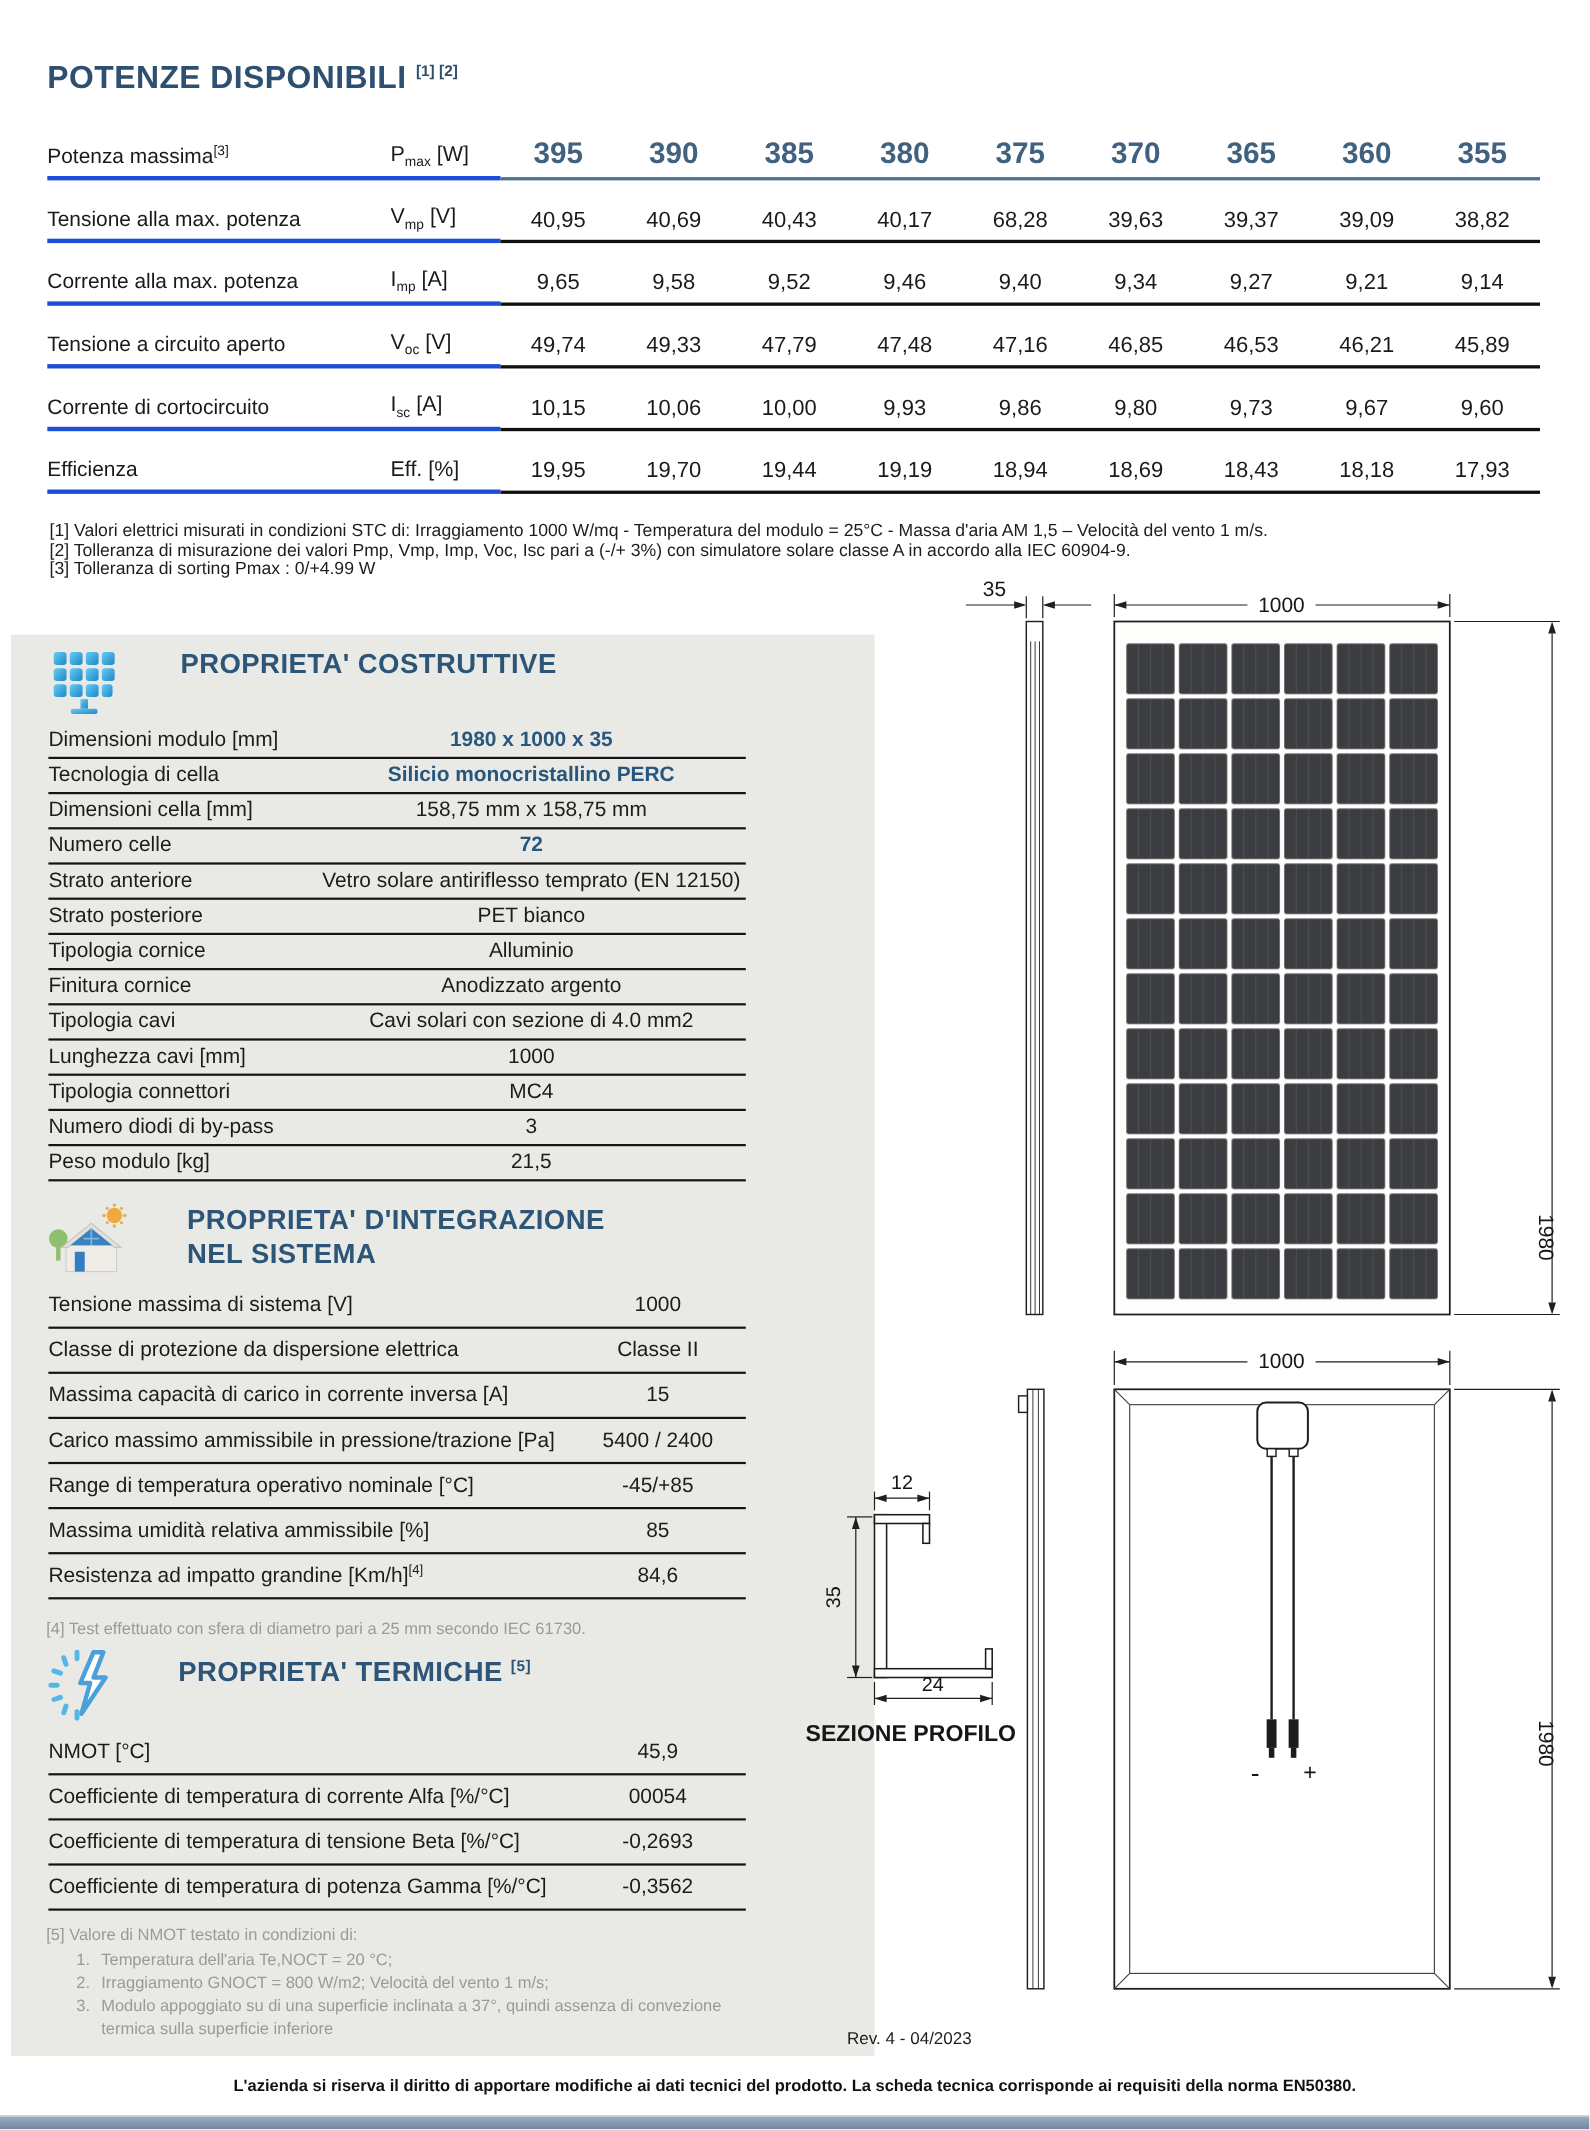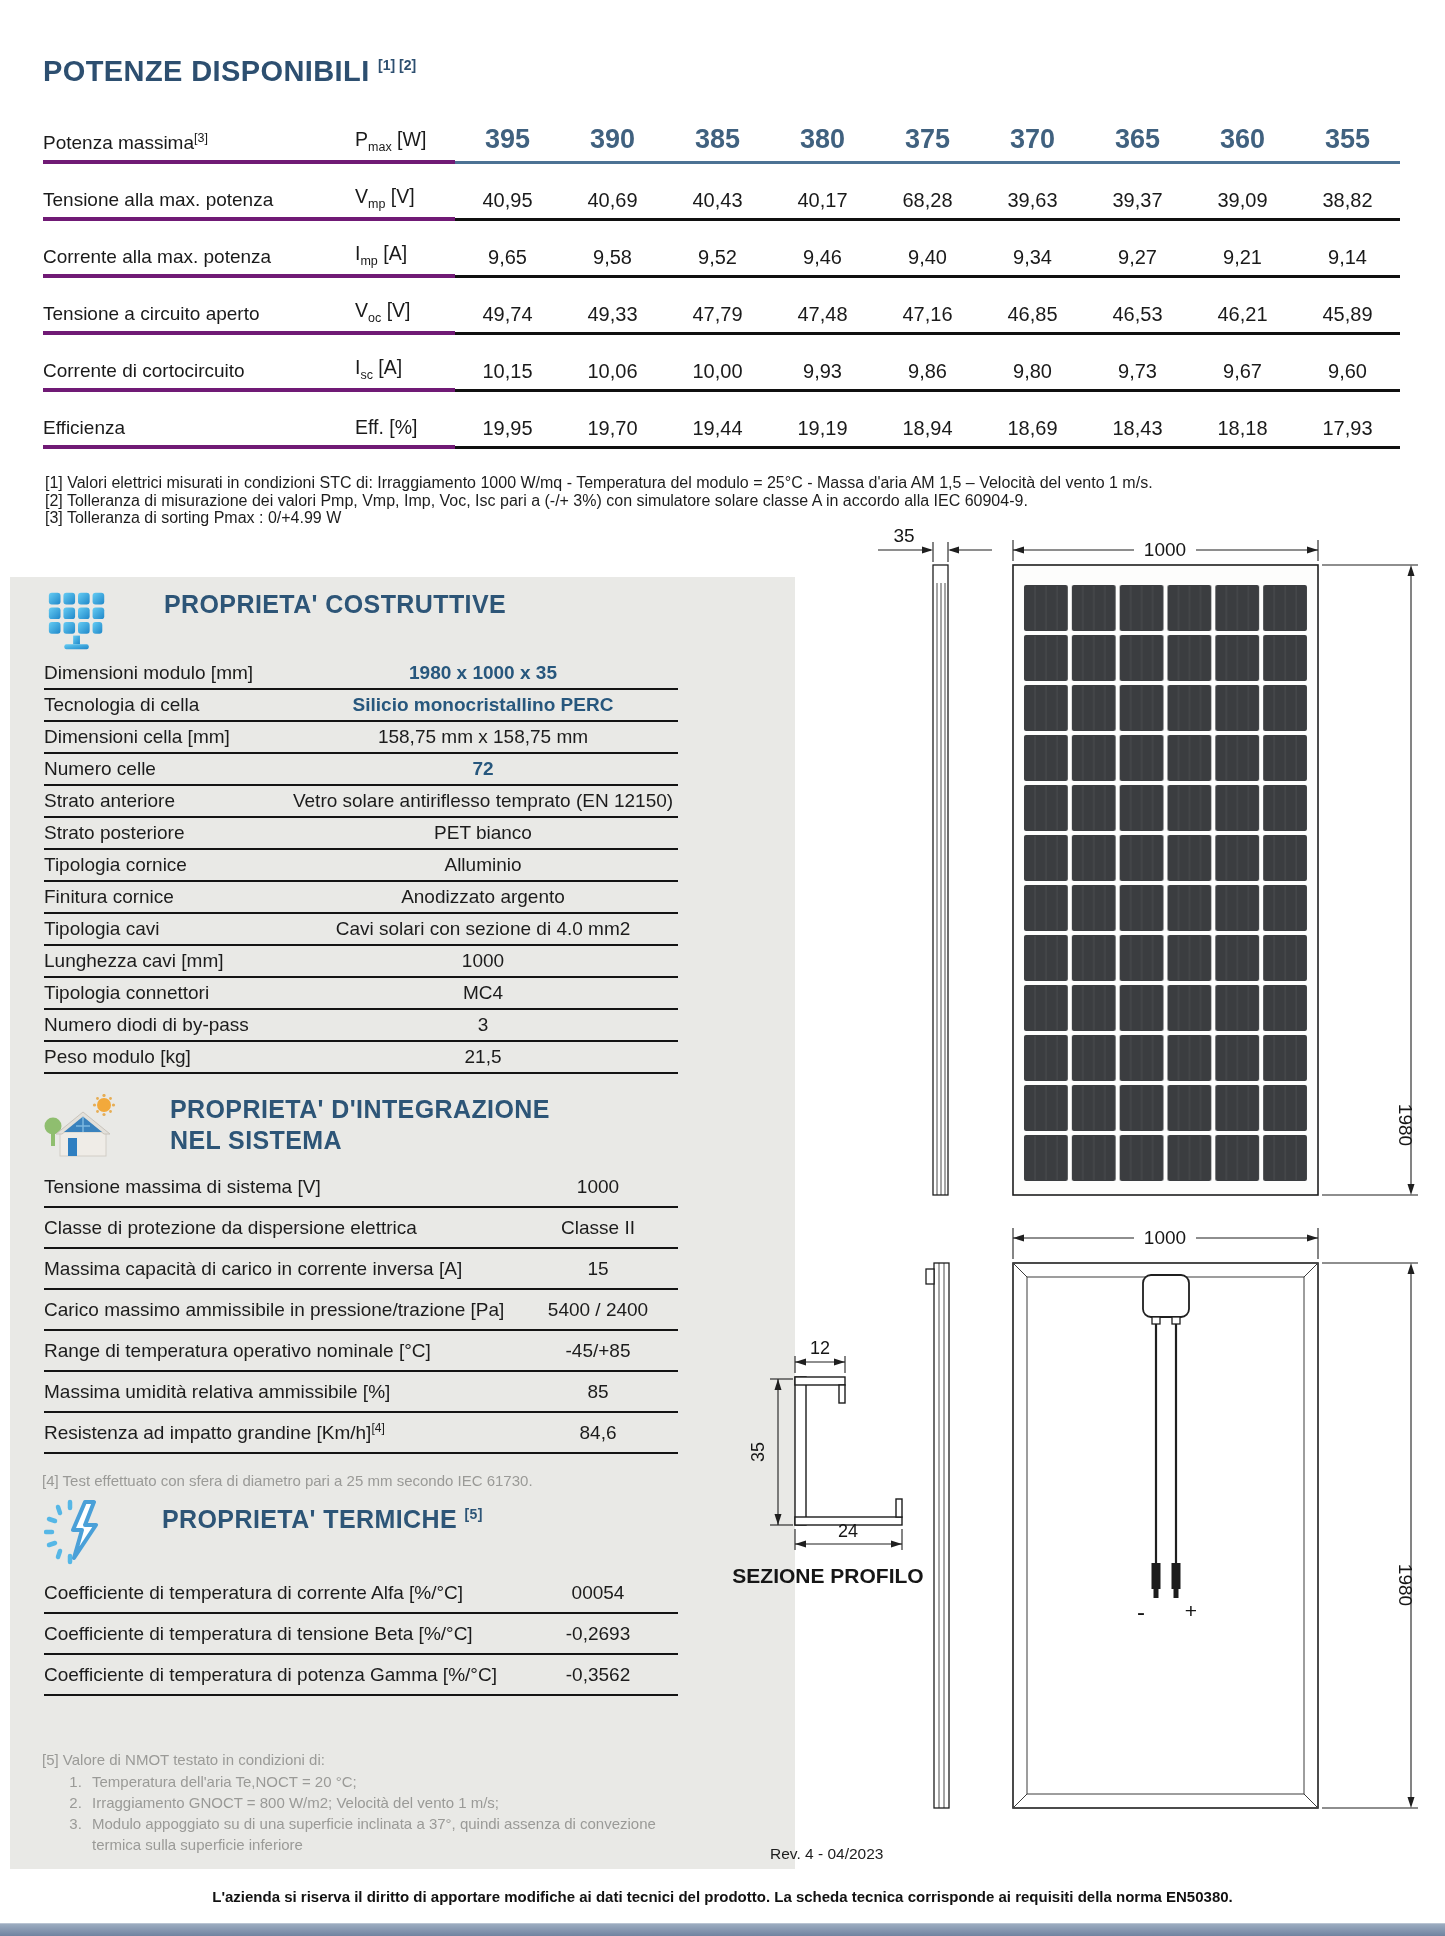--- a/index.html
+++ b/index.html
@@ -9,21 +9,21 @@
   .abs{position:absolute;}
 
   
   .title{left:43px;top:55px;font-size:29px;font-weight:800;color:#2d4f70;letter-spacing:.4px;}
   .title sup{font-size:14px;font-weight:700;letter-spacing:0;}
 
   
   .ptable{left:43px;top:94px;width:1357px;}
   .prow{display:flex;height:57px;align-items:stretch;}
   .prow.hdr{height:70px;}
-  .phead{flex:0 0 412px;display:flex;align-items:flex-end;border-bottom:4px solid #701a75;padding-bottom:6px;}
+  .phead{flex:0 0 412px;display:flex;align-items:flex-end;border-bottom:4px solid #1d4ed8;padding-bottom:6px;}
   .plabel{flex:0 0 312px;font-size:19px;color:#1a1a1a;}
   .plabel sup{font-size:12.5px;}
   .punit{flex:1;font-size:19.5px;color:#1a1a1a;}
   .punit sub{font-size:12.5px;}
   .pvals{flex:1;display:flex;align-items:flex-end;border-bottom:3px solid #101010;padding-bottom:6px;}
   .hdr .pvals{border-bottom-color:#4c7294;}
   .pcell{flex:1;text-align:center;font-size:20px;color:#1a1a1a;}
   .hdr .pcell{font-size:27px;font-weight:700;color:#40617f;}
 
   
@@ -341,20 +341,24 @@
           <path d="M41 3 L29 31 L38 31 L30 59 L52 26 L41 26 L50 3 Z" fill="#ffffff" stroke="#4aa0d8" stroke-width="4" stroke-linejoin="round"></path>
         </svg>
       </span>
       <span class="ht">
         <span>PROPRIETA' TERMICHE</span>
         <sup>[5]</sup>
       </span>
     </div>
     <div class="spec spec2" style="left:34px;top:996px;">
         <div class="srow">
+          <span class="slabel">NMOT [°C]</span>
+          <span class="svalue">45,9</span>
+        </div>
+        <div class="srow">
           <span class="slabel">Coefficiente di temperatura di corrente Alfa [%/°C]</span>
           <span class="svalue">00054</span>
         </div>
         <div class="srow">
           <span class="slabel">Coefficiente di temperatura di tensione Beta [%/°C]</span>
           <span class="svalue">-0,2693</span>
         </div>
         <div class="srow">
           <span class="slabel">Coefficiente di temperatura di potenza Gamma [%/°C]</span>
           <span class="svalue">-0,3562</span>

